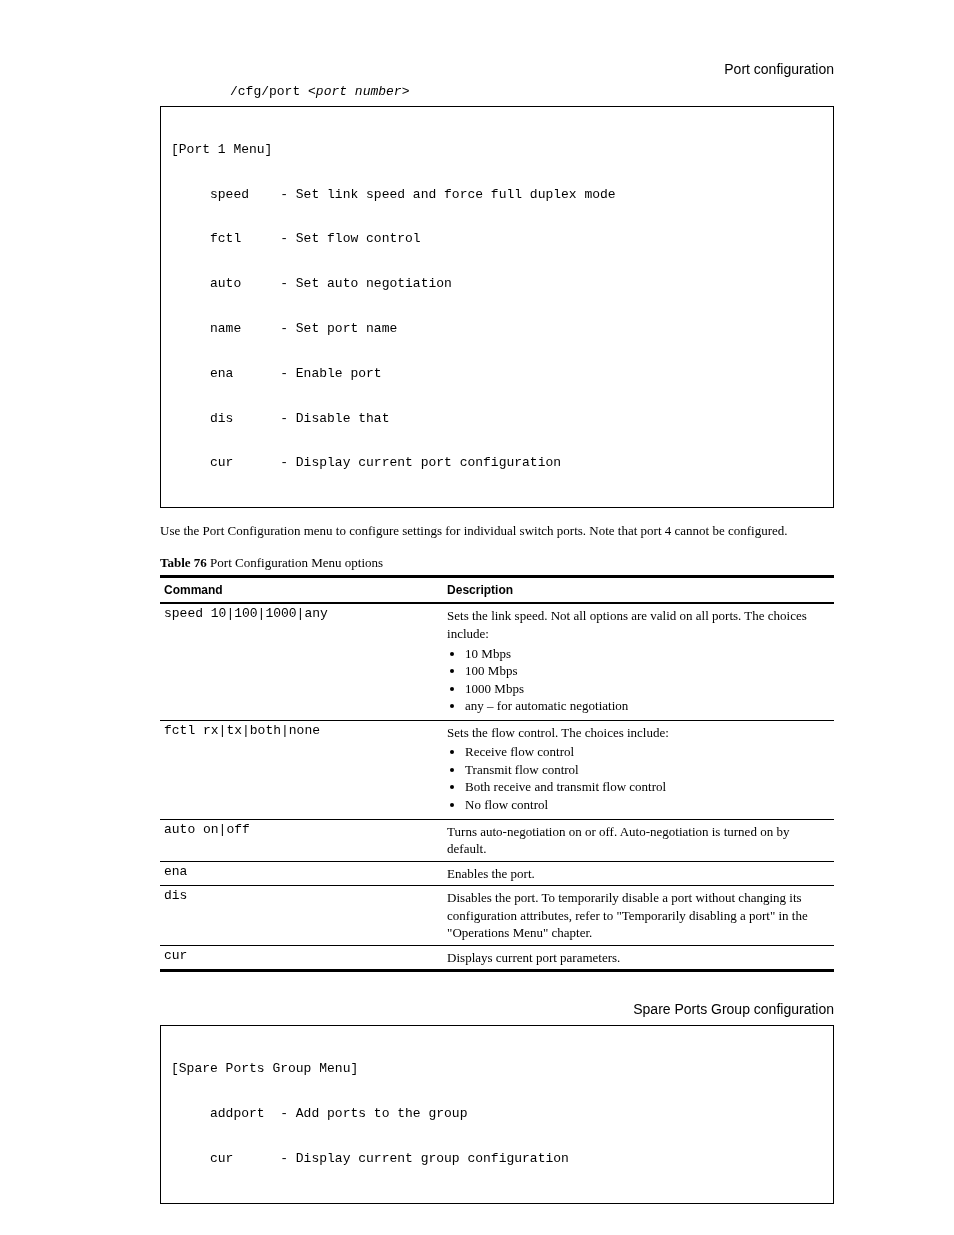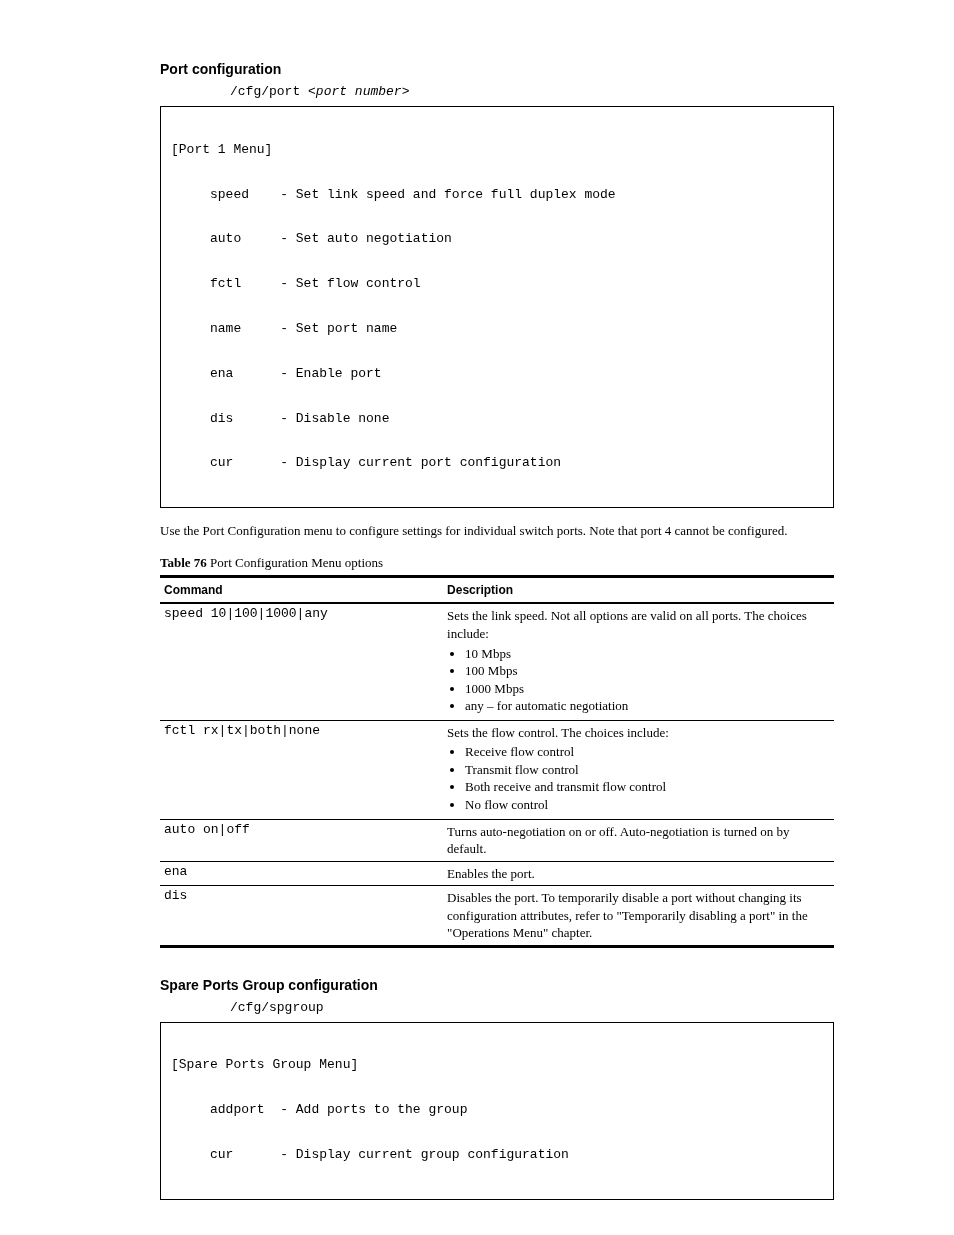--- a/index.html
+++ b/index.html
@@ -17,22 +17,23 @@
     padding: 60px 120px 40px 160px;
   }
   .mono {
     font-family: "Courier New", Courier, monospace;
     font-size: 13px;
     line-height: 1.15;
   }
   .section-title {
     font-family: Arial, Helvetica, sans-serif;
     font-size: 14px;
-    font-weight: bold;
+    font-weight: normal;
     margin: 0 0 6px 0;
+    text-align: right;
   }
   .cmd-path {
     margin: 6px 0 6px 70px;
   }
   .cmd-path .placeholder {
     font-style: italic;
     text-align: right;
   }
   .menu-box {
     border: 1px solid #000;
@@ -97,25 +98,25 @@
 
   <div class="section-title">Port configuration</div>
 
   <div class="cmd-path mono">
     <span>/cfg/port &lt;</span><span class="placeholder">port number</span><span>&gt;</span>
   </div>
 
   <div class="menu-box mono">
     <span class="subspan">[Port 1 Menu]</span>
     <span class="subspan">     speed    - Set link speed and force full duplex mode</span>
+    <span class="subspan">     fctl     - Set flow control</span>
     <span class="subspan">     auto     - Set auto negotiation</span>
-    <span class="subspan">     fctl     - Set flow control</span>
     <span class="subspan">     name     - Set port name</span>
     <span class="subspan">     ena      - Enable port</span>
-    <span class="subspan">     dis      - Disable none</span>
+    <span class="subspan">     dis      - Disable that</span>
     <span class="subspan">     cur      - Display current port configuration</span>
   </div>
 
   <div class="intro">Use the Port Configuration menu to configure settings for individual switch ports. Note that port 4 cannot be configured.</div>
 
   <div class="caption">
     <span>Table 76 </span>
     <span style="font-weight:normal;">Port Configuration Menu options</span>
   </div>
 
@@ -156,31 +157,34 @@
         <td class="desc-col">Turns auto-negotiation on or off. Auto-negotiation is turned on by default.</td>
       </tr>
       <tr>
         <td class="cmd-col mono">ena</td>
         <td class="desc-col">Enables the port.</td>
       </tr>
       <tr>
         <td class="cmd-col mono">dis</td>
         <td class="desc-col">Disables the port. To temporarily disable a port without changing its configuration attributes, refer to "Temporarily disabling a port" in the "Operations Menu" chapter.</td>
       </tr>
+      <tr class="last-row">
+        <td class="cmd-col mono">cur</td>
+        <td class="desc-col">Displays current port parameters.</td>
+      </tr>
     </tbody>
   </table>
 </div>
 
 <div class="spacer-block"></div>
 
 <div>
 
   <div class="section-title">Spare Ports Group configuration</div>
 
-  <div class="cmd-path mono">/cfg/spgroup</div>
 
   <div class="menu-box mono">
     <span class="subspan">[Spare Ports Group Menu]</span>
     <span class="subspan">     addport  - Add ports to the group</span>
     <span class="subspan">     cur      - Display current group configuration</span>
   </div>
 
 </div>
 
 </body></html>

